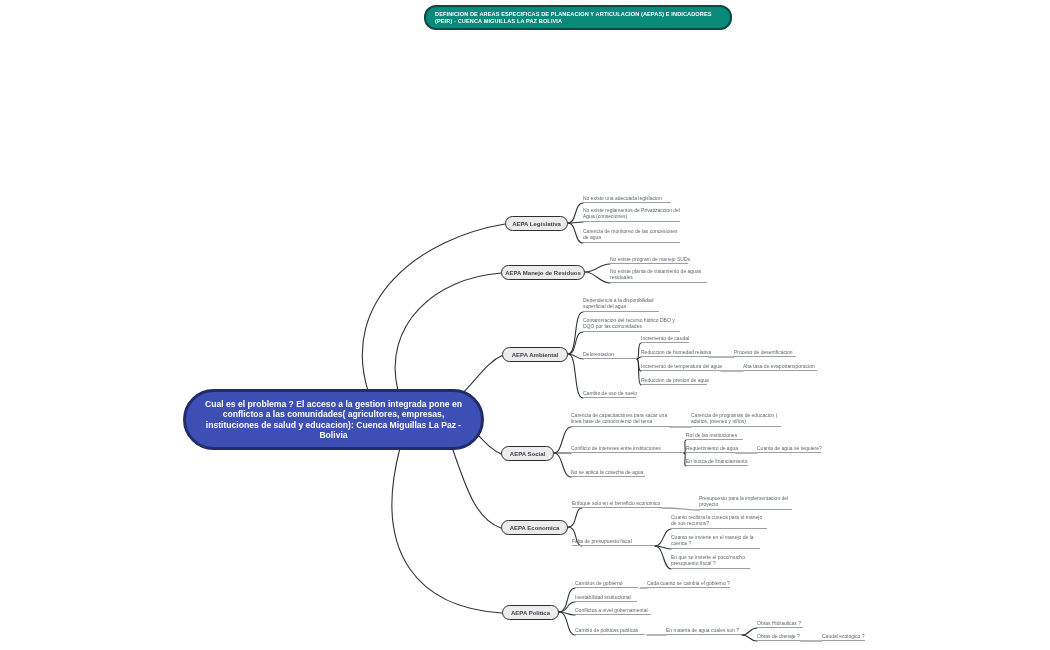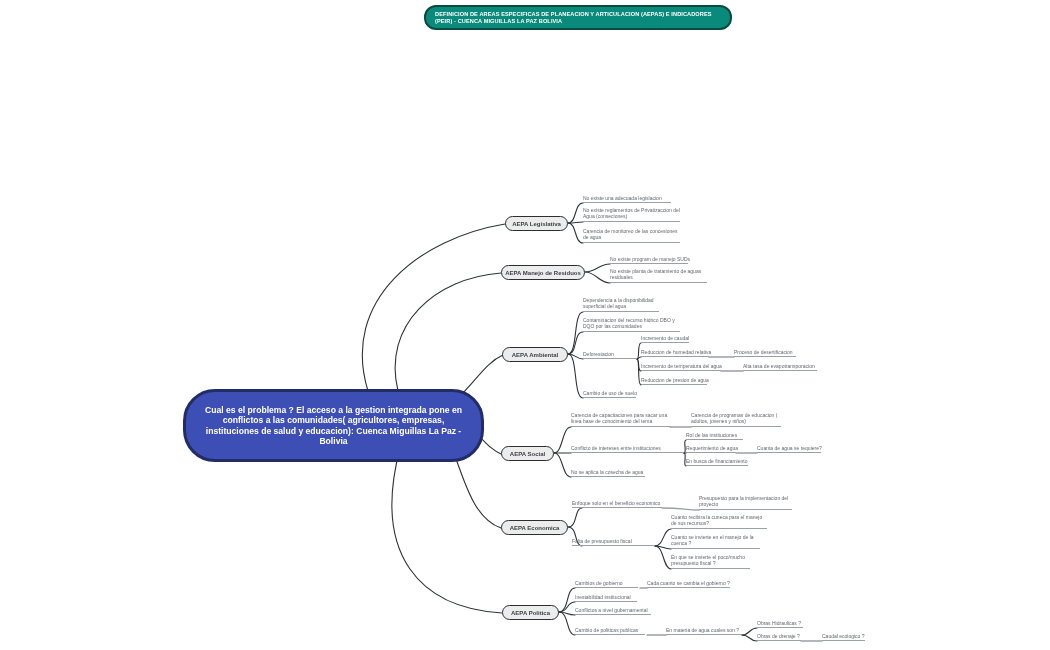--- a/index.html
+++ b/index.html
@@ -5,21 +5,21 @@
   html,body{margin:0;padding:0;background:#ffffff;}
   #canvas{position:relative;width:1050px;height:650px;background:#ffffff;overflow:hidden;
           font-family:"Liberation Sans", sans-serif;}
   svg.links{position:absolute;left:0;top:0;width:1050px;height:650px;}
   .curve{fill:none;stroke:#2e3338;stroke-width:1.1;stroke-linecap:round;}
   .gray{fill:none;stroke:#9aa0a8;stroke-width:1.4;stroke-linecap:round;}
 
   #title-box{position:absolute;left:424px;top:5px;width:287px;padding:4px 8px 3px 9px;
              border:2px solid #0b4a40;border-radius:12px;background:#0a8a7b;color:#ffffff;
              font-size:5.6px;line-height:7px;font-weight:bold;letter-spacing:.1px;}
-  #central{position:absolute;left:183px;top:389px;width:301px;height:73px;border:3px solid #222c66;
+  #central{position:absolute;left:183px;top:389px;width:301px;height:61px;border:3px solid #222c66;
            border-radius:32px;background:#3d4eb5;color:#ffffff;display:flex;align-items:center;
            justify-content:center;text-align:center;font-weight:bold;font-size:8.6px;
            line-height:10.4px;padding:0 14px;box-sizing:border-box;}
   .pill{position:absolute;height:15px;border:1.4px solid #2b2f34;border-radius:8px;background:#ececec;
         color:#3a3f45;font-size:6px;font-weight:bold;display:flex;align-items:center;
         justify-content:center;box-sizing:border-box;padding:0 3px;white-space:nowrap;}
   .leaf{position:absolute;font-size:5px;line-height:6.3px;color:#63676e;
         border-bottom:1.5px solid #9aa0a8;padding-bottom:1px;}
   .nw{white-space:nowrap;}
 </style>

